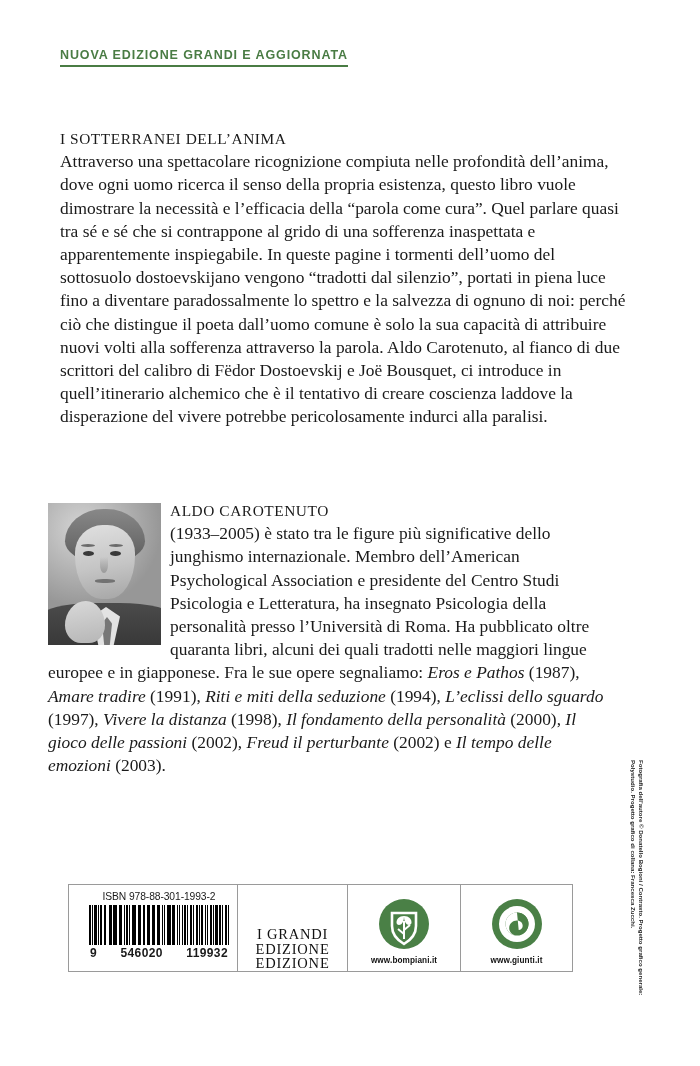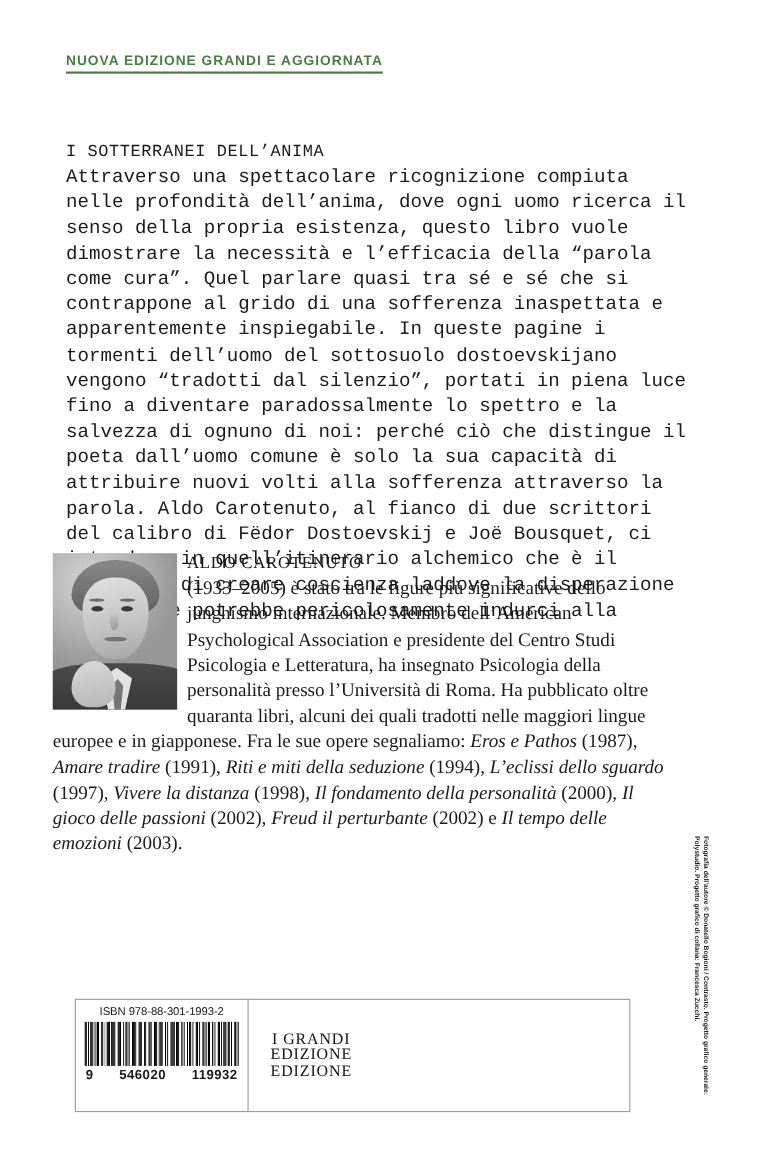--- a/index.html
+++ b/index.html
@@ -34,21 +34,20 @@
 
   
   .blurb {
     position: absolute;
     left: 60px;
     top: 127px;
     width: 566px;
     font-size: 17.4px;
     line-height: 23.2px;
     text-align: left;
-    font-family: Liberation Mono, monospace;
   }
   .blurb-title {
     font-size: 15.4px;
     letter-spacing: 0.55px;
     display: block;
   }
 
   
   .bio {
     position: absolute;
@@ -148,36 +147,37 @@
     line-height: 8.1px;
     font-weight: bold;
     color: #1a1a1a;
     white-space: normal;
   }
 
   
   .footer-panel {
     position: absolute;
     left: 68px;
-    top: 908px;
+    top: 884px;
     width: 505px;
-    height: 103px;
+    height: 88px;
     border: 1px solid #9a9a9a;
     box-sizing: border-box;
     display: flex;
+    padding-left: 12px;
   }
   .footer-cell {
     border-right: 1px solid #9a9a9a;
     box-sizing: border-box;
     position: relative;
   }
   .footer-cell:last-child { border-right: none; }
 
   .cell-barcode { width: 157px; }
-  .cell-imprint { width: 114px; display: flex; align-items: center; justify-content: center; }
+  .cell-imprint { width: 114px; display: flex; align-items: flex-end; justify-content: center; }
   .cell-bompiani { width: 117px; }
   .cell-giunti   { width: 115px; }
 
   
   .isbn-text {
     font-family: "Liberation Sans", sans-serif;
     font-size: 10.3px;
     text-align: center;
     margin-top: 6px;
     letter-spacing: -0.1px;
@@ -466,15 +466,44 @@
   </div>
 
   <div class="footer-cell cell-imprint">
     <div class="imprint-mark">
       <div>I GRANDI</div>
       <div>EDIZIONE</div>
       <div>EDIZIONE</div>
     </div>
   </div>
 
-
+  <div class="footer-cell cell-bompiani">
+    <div class="logo-wrap">
+      <div class="logo-disc">
+        <svg width="50" height="50" viewBox="0 0 50 50" aria-hidden="true">
+          <path d="M13 14 h24 v13 c0 9 -6 14.5 -12 18 c-6 -3.5 -12 -9 -12 -18 z" fill="none" stroke="#ffffff" stroke-width="2.6"></path>
+          <path d="M25 17 c-5 0 -7.5 3 -7.5 6.5 c0 1.5 1 2.5 2.5 2.5 c2.5 0 5 -3 5 -9 z" fill="#ffffff"></path>
+          <path d="M25 17 c5 0 7.5 3 7.5 6.5 c0 1.5 -1 2.5 -2.5 2.5 c-2.5 0 -5 -3 -5 -9 z" fill="#ffffff"></path>
+          <path d="M25 22 v18" stroke="#ffffff" stroke-width="2" fill="none"></path>
+          <path d="M25 31 l6 -5" stroke="#ffffff" stroke-width="2" fill="none"></path>
+          <path d="M25 35 l-6 -5" stroke="#ffffff" stroke-width="2" fill="none"></path>
+        </svg>
+      </div>
+      <div class="logo-caption">www.bompiani.it</div>
+    </div>
+  </div>
+
+  <div class="footer-cell cell-giunti">
+    <div class="logo-wrap">
+      <div class="logo-disc">
+        <svg width="50" height="50" viewBox="0 0 50 50" aria-hidden="true">
+          <path d="M25 7 a18 18 0 1 0 0 36 a18 18 0 1 0 0 -36 z
+                   M25 13.5 a11.5 11.5 0 1 1 0 23 a11.5 11.5 0 1 1 0 -23 z" fill="#ffffff" fill-rule="evenodd"></path>
+          <path d="M33 16 c-7 -3 -15 1 -15 8 c0 5 4 8 8 8 c3.5 0 6 -2.2 6 -5 c0 -2.4 -1.8 -4 -4 -4 c-1.9 0 -3.2 1.2 -3.2 2.7 c0 1.3 1 2.2 2.2 2.2" fill="none" stroke="#4a8046" stroke-width="0"></path>
+          <path d="M25 13.5 a11.5 11.5 0 0 1 9.6 17.8 c-1.6 2.4 -4.4 3.9 -7.3 3.9 c-4.3 0 -7.6 -3.2 -7.6 -7.1 c0 -3.4 2.6 -6 6 -6 c2.7 0 4.8 2 4.8 4.4 c0 1.9 -1.5 3.3 -3.3 3.3" fill="#4a8046" stroke="#4a8046" stroke-width="0"></path>
+          <path d="M25 13.5 a11.5 11.5 0 0 0 -11.5 11.5 a11.5 11.5 0 0 0 11.5 11.5 c-4.3 0 -7.8 -3.3 -7.8 -7.3 c0 -4.3 3.4 -7.6 7.8 -7.6 c3.2 0 5.7 2.4 5.7 5.3 c0 2.3 -1.8 4 -4 4" fill="#ffffff"></path>
+        </svg>
+      </div>
+      <div class="logo-caption">www.giunti.it</div>
+    </div>
+  </div>
 
 </div>
 
 </body></html>

